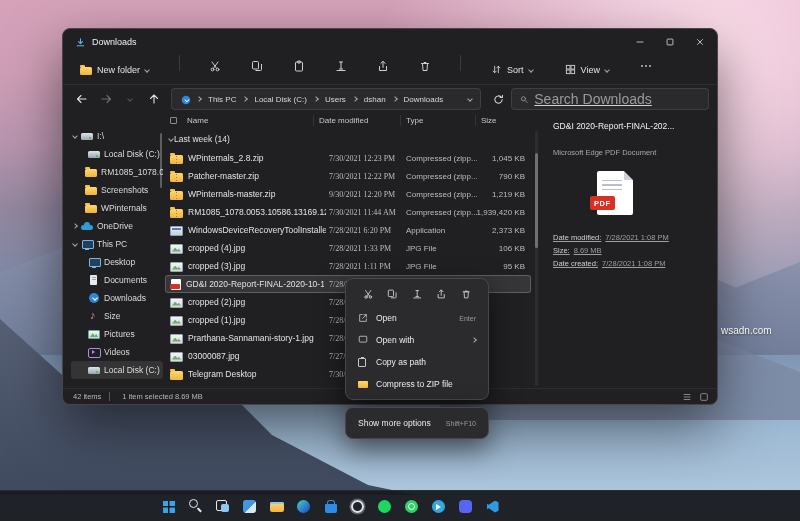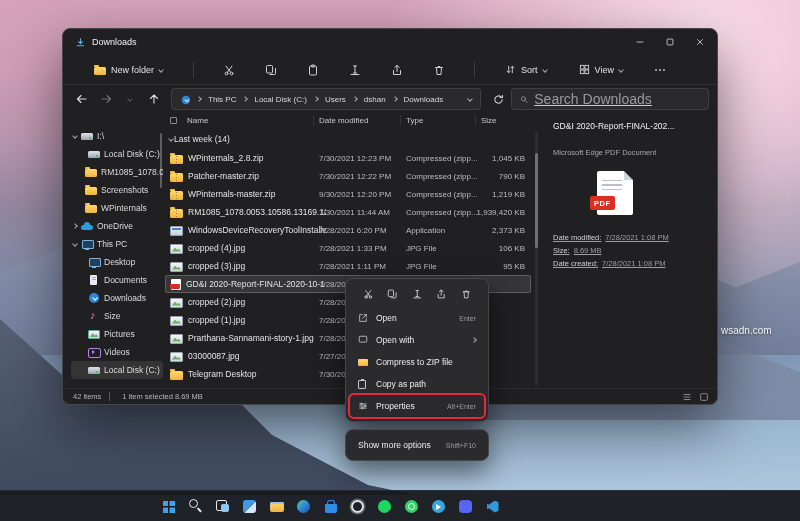--- a/index.html
+++ b/index.html
@@ -25,21 +25,21 @@
 
   
   .window { position:absolute; left:62px; top:28px; width:656px; height:377px; background:#202022;
     border:1px solid #45454a; border-radius:8px; box-shadow:0 22px 55px rgba(0,0,0,.5); color:#e8e8e8; z-index:10; }
 
   .titlebar { position:absolute; top:0; left:0; right:0; height:26px; display:flex; align-items:center; padding-left:12px; }
   .title-text { font-size:9px; margin-left:6px; color:#f0f0f0; }
   .win-controls { position:absolute; right:2px; top:0; height:26px; display:flex; }
   .win-btn { width:30px; height:26px; display:flex; align-items:center; justify-content:center; border-radius:4px; }
 
-  .commandbar { position:absolute; top:26px; left:0; right:0; height:30px; display:flex; align-items:center; padding:0 24px; gap:18px; border-bottom:1px solid rgba(255,255,255,.07); }
+  .commandbar { position:absolute; top:26px; left:0; right:0; height:30px; display:flex; padding:0 10px; gap:18px; border-bottom:1px solid rgba(255,255,255,.07); }
   .cbtn { display:flex; align-items:center; gap:5px; padding:4px 7px; border-radius:4px; font-size:9px; color:#e2e2e2; }
   .ibtn { width:24px; height:22px; display:flex; align-items:center; justify-content:center; border-radius:4px; }
   .vsep { width:1px; height:16px; background:rgba(255,255,255,.13); margin:0 5px; }
   .chev { display:inline-block; width:4px; height:4px; border-right:1.2px solid #a8a8a8; border-bottom:1.2px solid #a8a8a8; flex:none; }
   .chev.r { transform:rotate(-45deg); }
   .chev.d { transform:rotate(45deg); }
   .chev-sp { display:inline-block; width:5px; flex:none; }
 
   .addressbar { position:absolute; top:56px; left:0; right:0; height:28px; display:flex; align-items:center; padding:0 8px; gap:2px; }
   .nav-btn { width:22px; height:22px; display:flex; align-items:center; justify-content:center; border-radius:4px; flex:none; }
@@ -86,21 +86,21 @@
   .h-check { position:absolute; left:7px; top:4px; width:7px; height:7px; border:1px solid #8a8a8a; border-radius:1px; }
   .h-name { position:absolute; left:24px; top:3px; }
   .h-date { position:absolute; left:156px; top:3px; }
   .h-type { position:absolute; left:243px; top:3px; }
   .h-size { position:absolute; left:318px; top:3px; }
   .csep { position:absolute; top:2px; height:11px; width:1px; background:rgba(255,255,255,.09); }
   .group { position:absolute; top:18px; left:6px; height:16px; display:flex; align-items:center; gap:1px; color:#e0e0e0; font-size:8.5px; }
   .rows { position:absolute; top:36px; left:2px; right:10px; }
   .frow { height:18px; display:flex; align-items:center; position:relative; border-radius:3px; padding-left:5px; }
   .frow .c-name { width:138px; white-space:nowrap; overflow:hidden; color:#e4e4e4; font-size:8.5px; margin-left:5px; flex:none; }
-  .frow .c-date { position:absolute; left:154px; color:#bdbdbd; white-space:nowrap; }
+  .frow .c-date { position:absolute; left:164px; color:#bdbdbd; white-space:nowrap;font-family:Liberation Serif, serif; }
   .frow .c-type { position:absolute; left:241px; color:#bdbdbd; white-space:nowrap; }
   .frow .c-size { position:absolute; right:6px; color:#bdbdbd; white-space:nowrap; }
   .frow.selected { background:rgba(255,255,255,.1); box-shadow:inset 0 0 0 1px rgba(255,255,255,.2); }
   .fscroll { position:absolute; right:3px; top:18px; bottom:2px; width:3px; background:rgba(255,255,255,.06); border-radius:2px; }
   .fthumb { position:absolute; right:3px; top:40px; width:3px; height:95px; background:rgba(255,255,255,.32); border-radius:2px; }
 
   
   .fic { width:13px; height:11px; position:relative; flex:none; }
   .fic-zip, .fic-folder { background:linear-gradient(#ffd76e,#f0b43f); border-radius:1.5px; height:9px; margin-top:2px; }
   .fic-zip::before, .fic-folder::before { content:""; position:absolute; top:-2px; left:0; width:5px; height:2px; background:#f3c14c; border-radius:1px 1px 0 0; }
@@ -573,43 +573,31 @@
             <svg width="10" height="10" viewBox="0 0 12 12" fill="none" stroke="#c8c8c8" stroke-width="1">
               <rect x="1.5" y="1.5" width="9" height="7" rx="1"></rect>
               <path d="M6 10.5h0"></path>
             </svg>
           </span>
         <span class="lab">Open with</span>
         <span class="chev r"></span>
       </div>
       <div class="ctx-item">
         <span class="mi">
+            <span class="mi-clip"></span>
+          </span>
+        <span class="lab">Copy as path</span>
+        <span class="sc"></span>
+      </div>
+      <div class="ctx-item">
+        <span class="mi">
             <span class="mi-zip"></span>
           </span>
         <span class="lab">Compress to ZIP file</span>
         <span class="s c"></span>
-      </div>
-      <div class="ctx-item">
-        <span class="mi">
-            <span class="mi-clip"></span>
-          </span>
-        <span class="lab">Copy as path</span>
-        <span class="sc"></span>
-      </div>
-      <div class="ctx-item prop">
-        <span class="mi">
-            <svg width="10" height="10" viewBox="0 0 12 12" fill="none" stroke="#c8c8c8" stroke-width="1" stroke-linecap="round">
-              <path d="M2 3.5h8M2 6h8M2 8.5h8"></path>
-              <circle cx="4" cy="3.5" r="1" fill="#2b2b2d"></circle>
-              <circle cx="8" cy="6" r="1" fill="#2b2b2d"></circle>
-              <circle cx="5" cy="8.5" r="1" fill="#2b2b2d"></circle>
-            </svg>
-          </span>
-        <span class="lab">Properties</span>
-        <span class="sc">Alt+Enter</span>
       </div>
     </div>
     <div class="ctx-panel ctx-more">
       <div class="ctx-item">
         <span class="lab">Show more options</span>
         <span class="sc">Shift+F10</span>
       </div>
     </div>
   </div>
 

